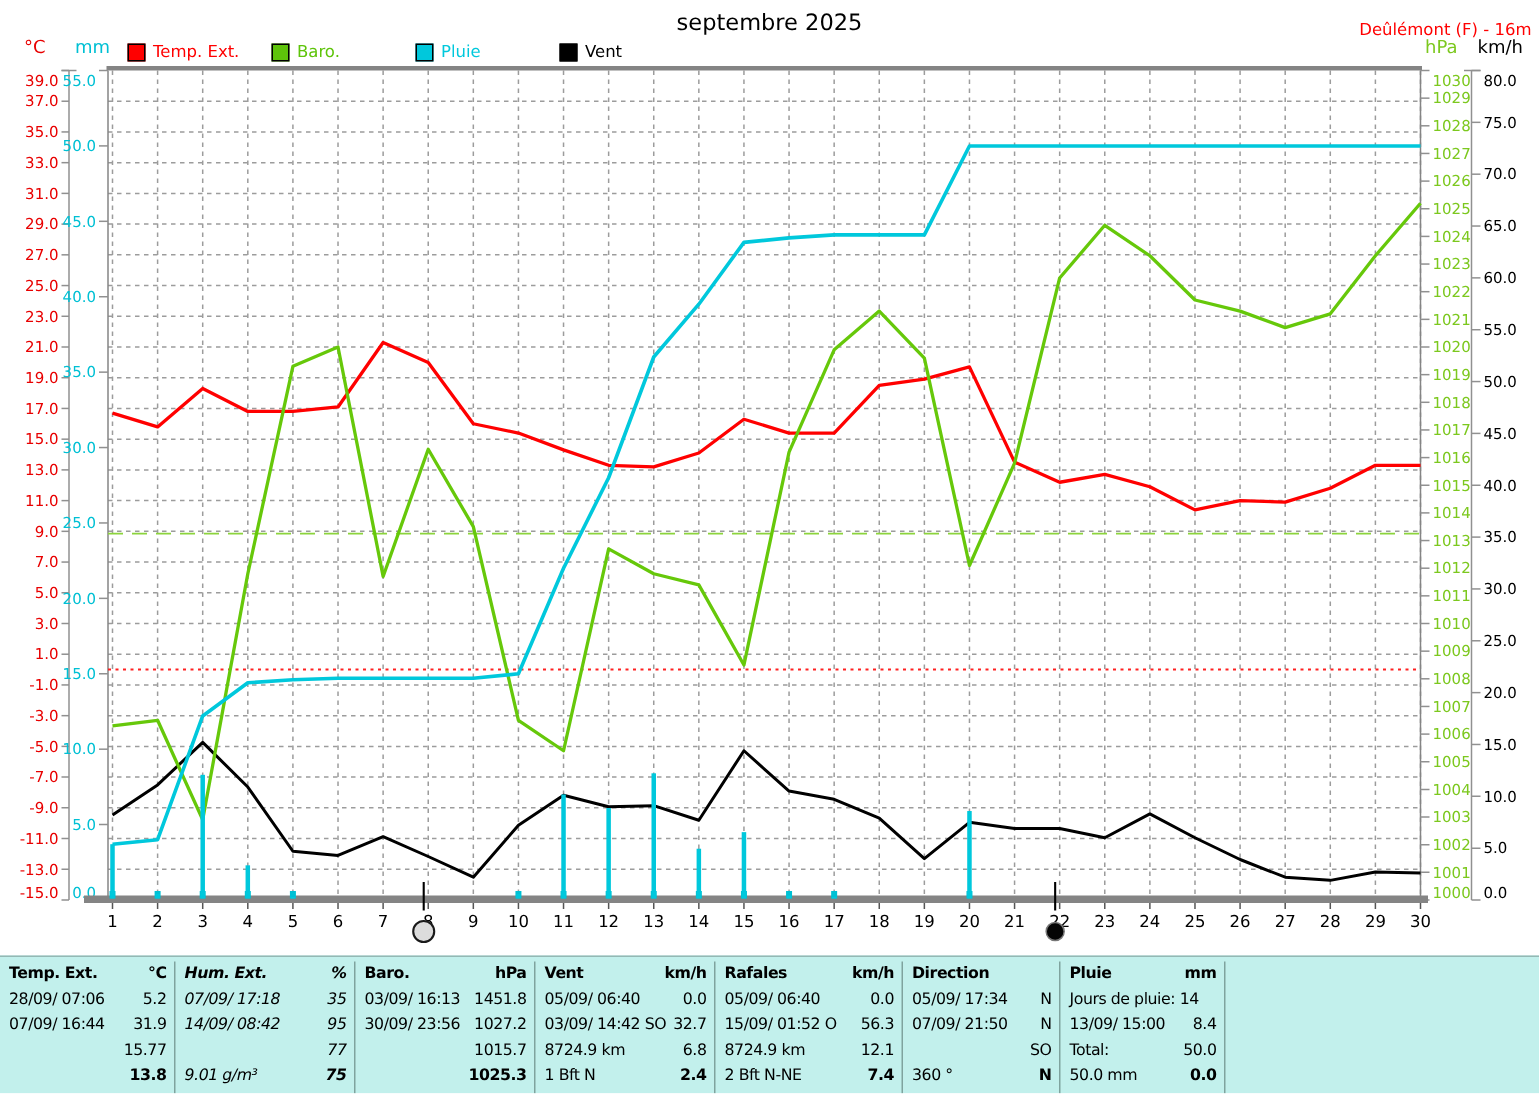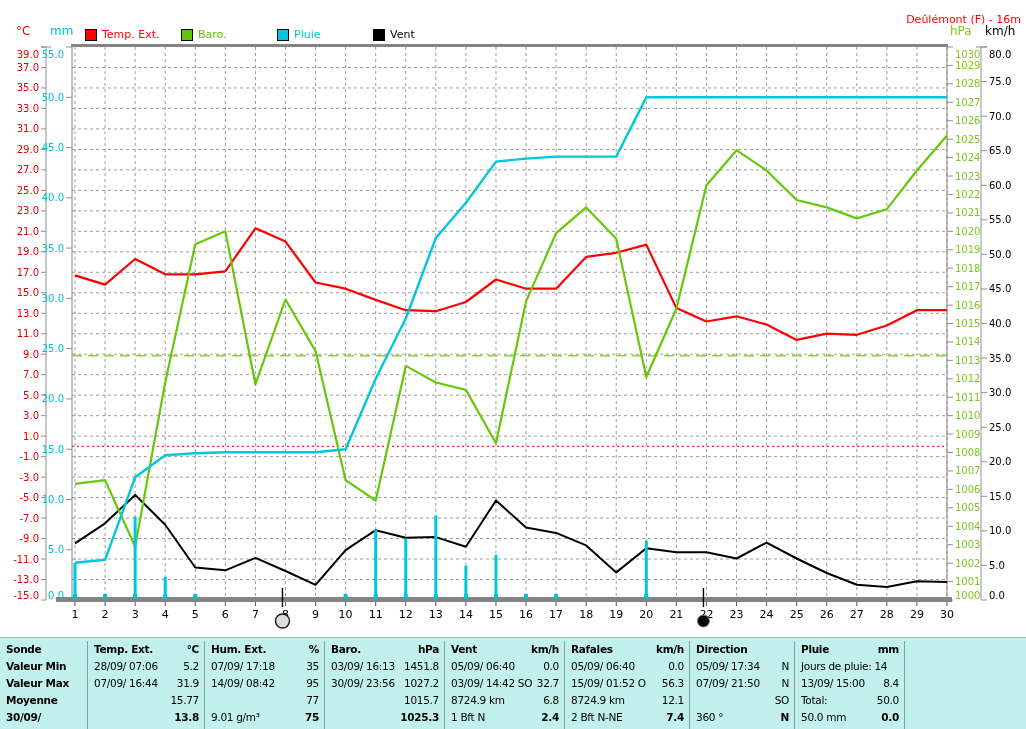--- a/index.html
+++ b/index.html
@@ -22,20 +22,21 @@
   .sfill{flex:1;border-right:none;}
   .sline{display:flex;justify-content:space-between;height:17px;line-height:17px;
          font-size:10.5px;letter-spacing:-0.3px;white-space:nowrap;color:#000;}
   .sline span{display:inline-block;}
   .b{font-weight:bold;}
 </style>
 </head>
 <body>
 
 <div id="app">
+  <div class="title">septembre 2025</div>
   <div class="station">Deûlémont (F) - 16m</div>
   <div class="unit unit-c" style="color: rgb(232, 0, 0);">°C</div>
   <div class="unit unit-mm" style="color: rgb(0, 192, 212);">mm</div>
   <div class="unit unit-hpa" style="color: rgb(124, 200, 30);">hPa</div>
   <div class="unit unit-kmh">km/h</div>
   <div class="legend" id="legend">
       <div class="legend-item">
         <span class="swatch" style="background: rgb(255, 0, 0);"></span>
         <span style="color: rgb(255, 0, 0);">Temp. Ext.</span>
       </div>
@@ -386,42 +387,20 @@
       <rect x="524.5344827586207" y="596.9836363636364" width="3" height="2.0163636363636215" fill="#00c8dc"></rect>
       <rect x="554.6034482758621" y="597.9890909090909" width="3" height="1.010909090909081" fill="#00c8dc"></rect>
       <rect x="644.8103448275862" y="540.6781818181818" width="3" height="58.32181818181823" fill="#00c8dc"></rect>
       <polyline points="75,562.8 105.06896551724138,559.8 135.13793103448276,477.3 165.20689655172413,455.2 195.27586206896552,453.2 225.3448275862069,452.2 255.41379310344828,452.2 285.48275862068965,452.2 315.55172413793105,452.2 345.62068965517244,449.2 375.6896551724138,378.8 405.7586206896552,318.5 435.82758620689657,238.0 465.8965517241379,202.8 495.9655172413793,161.6 526.0344827586207,158.6 556.1034482758621,156.6 586.1724137931035,156.6 616.2413793103449,156.6 646.3103448275862,97.3 676.3793103448276,97.3 706.448275862069,97.3 736.5172413793103,97.3 766.5862068965517,97.3 796.6551724137931,97.3 826.7241379310345,97.3 856.7931034482758,97.3 886.8620689655172,97.3 916.9310344827586,97.3 947,97.3" fill="none" stroke="#00c8dc" stroke-width="2.4" stroke-linejoin="round"></polyline>
       <line x1="282.4758620689655" y1="588" x2="282.4758620689655" y2="607" stroke="#000" stroke-width="1.4"></line>
       <circle cx="282.4758620689655" cy="621" r="7" fill="#dcdcdc" stroke="#1a1a1a" stroke-width="1.4"></circle>
       <line x1="703.4413793103448" y1="588" x2="703.4413793103448" y2="607" stroke="#000" stroke-width="1.4"></line>
       <circle cx="703.4413793103448" cy="621" r="6" fill="#050505" stroke="#777" stroke-width="1"></circle>
     </svg>
   <div id="stats">
-      <div class="scol" style="width: 88px;">
-        <div class="sline">
-          <span class="b">Sonde</span>
-          <span></span>
-        </div>
-        <div class="sline">
-          <span class="b">Valeur Min</span>
-          <span></span>
-        </div>
-        <div class="sline">
-          <span class="b">Valeur Max</span>
-          <span></span>
-        </div>
-        <div class="sline">
-          <span class="b">Moyenne</span>
-          <span></span>
-        </div>
-        <div class="sline">
-          <span class="b">30/09/</span>
-          <span></span>
-        </div>
-      </div>
       <div class="scol" style="width: 117px;">
         <div class="sline">
           <span class="b">Temp. Ext.</span>
           <span class="b">°C</span>
         </div>
         <div class="sline">
           <span>28/09/ 07:06</span>
           <span>5.2</span>
         </div>
         <div class="sline">
@@ -430,21 +409,21 @@
         </div>
         <div class="sline">
           <span></span>
           <span>15.77</span>
         </div>
         <div class="sline">
           <span></span>
           <span class="b">13.8</span>
         </div>
       </div>
-      <div class="scol" style="width: 120px;">
+      <div class="scol" style="width: 120px; font-style: italic;">
         <div class="sline">
           <span class="b">Hum. Ext.</span>
           <span class="b">%</span>
         </div>
         <div class="sline">
           <span>07/09/ 17:18</span>
           <span>35</span>
         </div>
         <div class="sline">
           <span>14/09/ 08:42</span>

